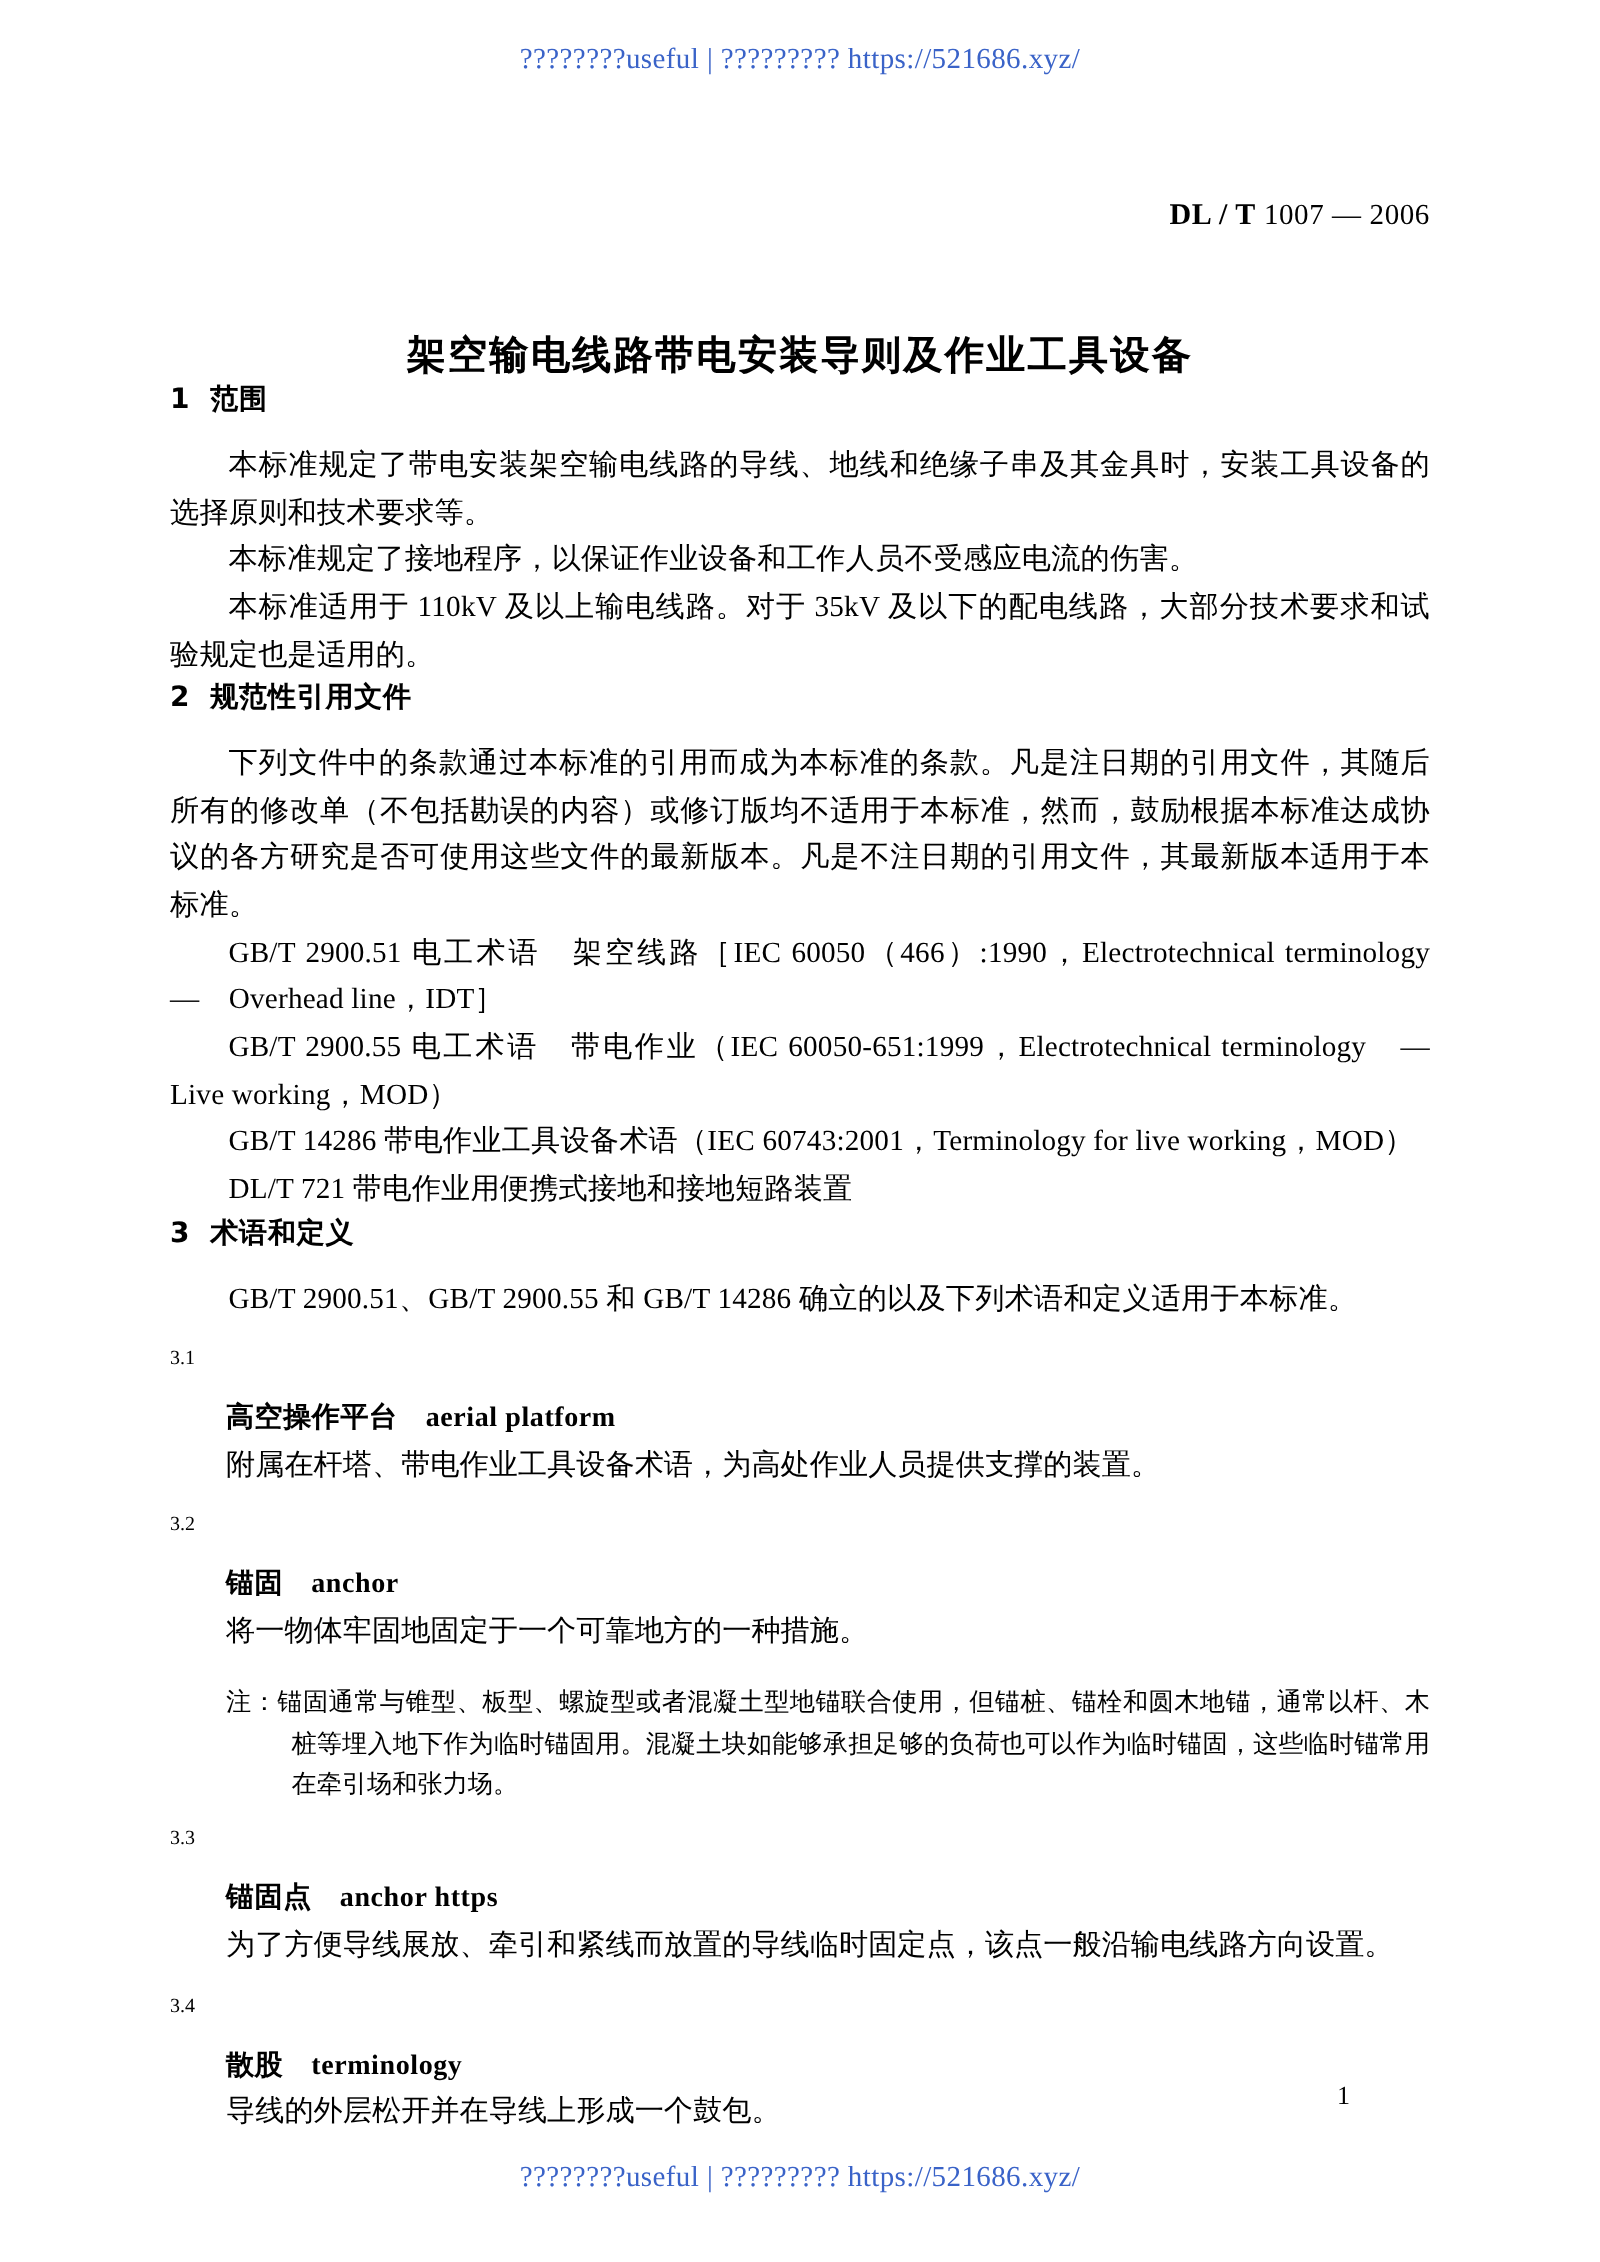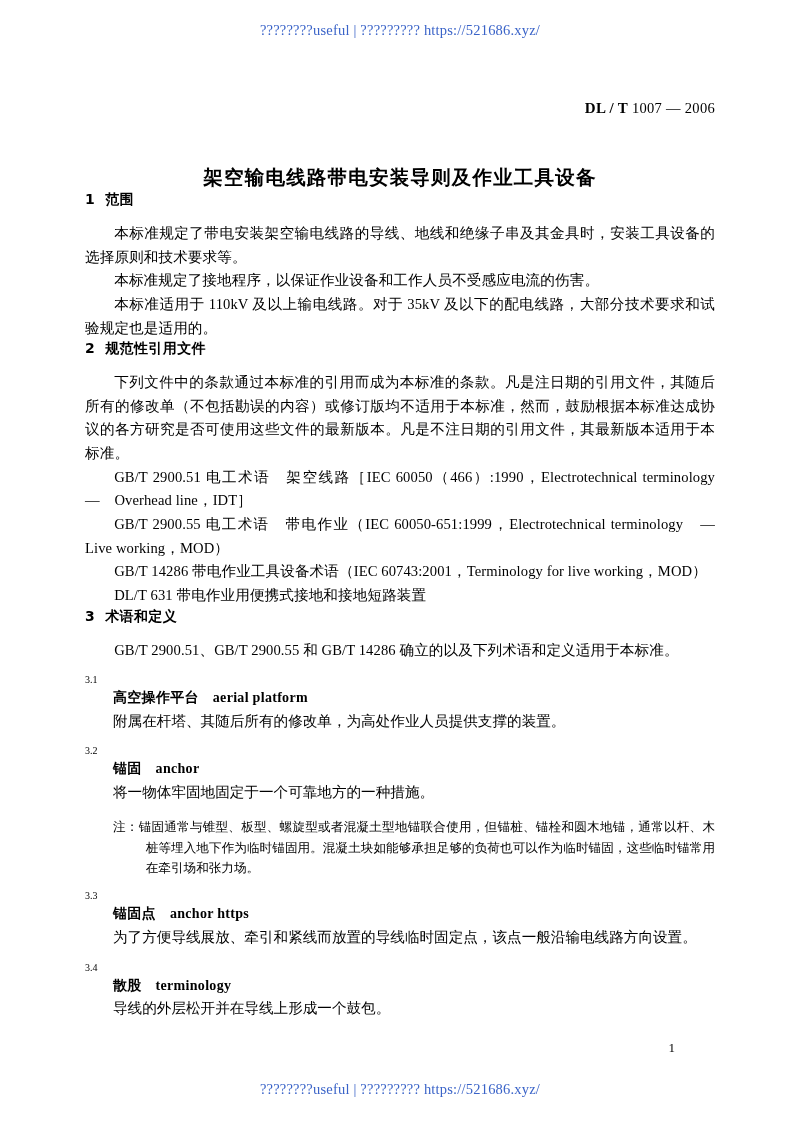--- a/index.html
+++ b/index.html
@@ -83,20 +83,21 @@
     margin-top: 10px;
     font-family: "Liberation Serif", "DejaVu Serif", serif;
   }
   .term-block { margin-left: 28px; }
   .term-title {
     font-family: "DejaVu Sans", "Liberation Sans", sans-serif;
     font-weight: bold;
     font-size: 14px;
     line-height: 1.55;
     letter-spacing: 0.3px;
+    margin-top: 12px;
   }
   .term-title .term-en {
     font-family: "Liberation Serif", "DejaVu Serif", serif;
     font-weight: bold;
     margin-left: 14px;
   }
   .term-def {
     font-size: 14.6px;
     line-height: 1.6;
     margin-top: 1px;
@@ -136,29 +137,29 @@
     <div class="clause-head"><span class="num">1</span><span>范围</span></div>
     <p class="body-text indent first-after-head">本标准规定了带电安装架空输电线路的导线、地线和绝缘子串及其金具时，安装工具设备的选择原则和技术要求等。</p>
     <p class="body-text indent">本标准规定了接地程序，以保证作业设备和工作人员不受感应电流的伤害。</p>
     <p class="body-text indent">本标准适用于 110kV 及以上输电线路。对于 35kV 及以下的配电线路，大部分技术要求和试验规定也是适用的。</p>
 
     <div class="clause-head"><span class="num">2</span><span>规范性引用文件</span></div>
     <p class="body-text indent first-after-head">下列文件中的条款通过本标准的引用而成为本标准的条款。凡是注日期的引用文件，其随后所有的修改单（不包括勘误的内容）或修订版均不适用于本标准，然而，鼓励根据本标准达成协议的各方研究是否可使用这些文件的最新版本。凡是不注日期的引用文件，其最新版本适用于本标准。</p>
     <p class="body-text indent">GB/T 2900.51 电工术语　架空线路［IEC 60050（466）:1990，Electrotechnical terminology　—　Overhead line，IDT］</p>
     <p class="body-text indent">GB/T 2900.55 电工术语　带电作业（IEC 60050-651:1999，Electrotechnical terminology　—　Live working，MOD）</p>
     <p class="body-text indent">GB/T 14286 带电作业工具设备术语（IEC 60743:2001，Terminology for live working，MOD）</p>
-    <p class="body-text indent">DL/T 631 带电作业用便携式接地和接地短路装置</p>
+    <p class="body-text indent">DL/T 721 带电作业用便携式接地和接地短路装置</p>
 
     <div class="clause-head"><span class="num">3</span><span>术语和定义</span></div>
     <p class="body-text indent first-after-head">GB/T 2900.51、GB/T 2900.55 和 GB/T 14286 确立的以及下列术语和定义适用于本标准。</p>
 
     <div class="term-num">3.1</div>
     <div class="term-block">
       <div class="term-title"><span>高空操作平台</span><span class="term-en">aerial platform</span></div>
-      <div class="term-def">附属在杆塔、其随后所有的修改单，为高处作业人员提供支撑的装置。</div>
+      <div class="term-def">附属在杆塔、带电作业工具设备术语，为高处作业人员提供支撑的装置。</div>
     </div>
 
     <div class="term-num">3.2</div>
     <div class="term-block">
       <div class="term-title"><span>锚固</span><span class="term-en">anchor</span></div>
       <div class="term-def">将一物体牢固地固定于一个可靠地方的一种措施。</div>
       <div class="term-note"><span>注：</span><span class="note-body">锚固通常与锥型、板型、螺旋型或者混凝土型地锚联合使用，但锚桩、锚栓和圆木地锚，通常以杆、木桩等埋入地下作为临时锚固用。混凝土块如能够承担足够的负荷也可以作为临时锚固，这些临时锚常用在牵引场和张力场。</span></div>
     </div>
 
     <div class="term-num">3.3</div>

